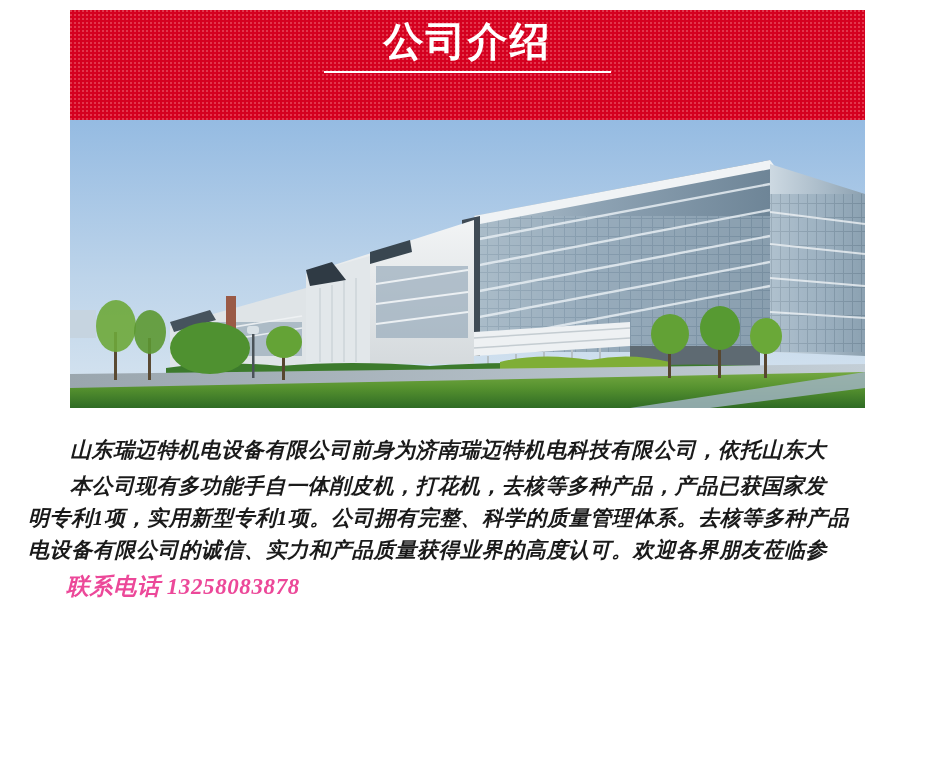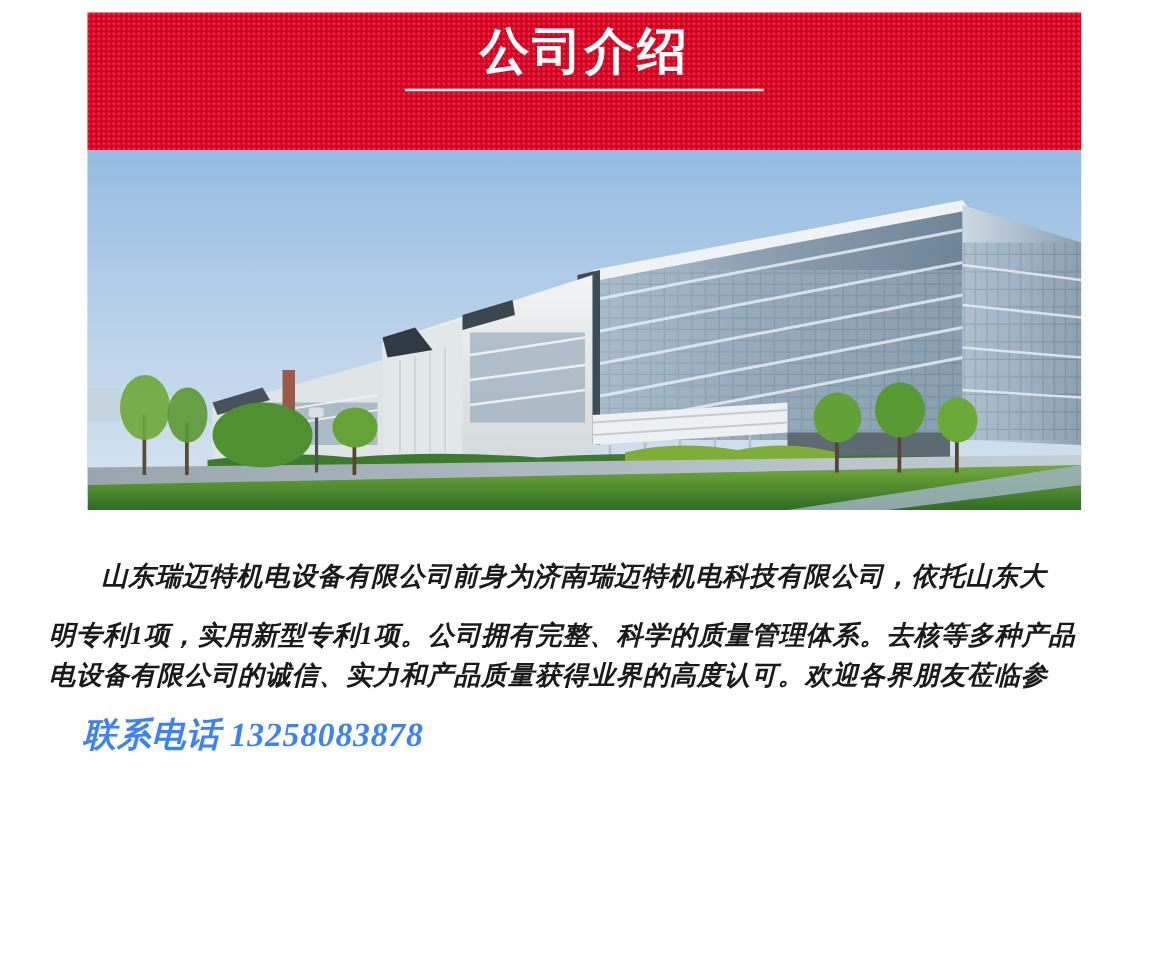--- a/index.html
+++ b/index.html
@@ -76,39 +76,39 @@
   .photo svg { display: block; width: 795px; height: 288px; }
 
   
   .body-copy {
     position: absolute;
     left: 24px;
     top: 430px;
     width: 885px;
   }
   .para {
-    margin: 15px;
+    margin: 4px;
     padding: 0;
   }
   .line {
     font-family: "Liberation Serif", "DejaVu Serif", serif;
     font-size: 21px;
     line-height: 32px;
     color: #1a1a1a;
     white-space: nowrap;
     letter-spacing: 0.6px;
     font-style: italic;
     font-weight: bold;
   }
   .line.indent { padding-left: 42px; }
   .contact {
     font-family: "Liberation Serif", "DejaVu Serif", serif;
-    font-size: 27px;
+    font-size: 23px;
     line-height: 34px;
-    color: #3b82f6;
+    color: #ec4899;
     white-space: nowrap;
     padding-left: 42px;
     font-style: italic;
     font-weight: bold;
     letter-spacing: 0.6px;
   }
 </style>
 </head>
 <body>
 
@@ -267,19 +267,20 @@
       <rect x="182" y="212" width="2.5" height="46" fill="#4a5258"></rect>
       <rect x="177" y="206" width="12" height="8" rx="3" fill="#d9e1e6"></rect>
     </svg>
   </div>
 
   <div class="body-copy">
     <div class="para">
       <div class="line indent">山东瑞迈特机电设备有限公司前身为济南瑞迈特机电科技有限公司，依托山东大</div>
     </div>
     <div class="para">
+      <div class="line indent">本公司现有多功能手自一体削皮机，打花机，去核等多种产品，产品已获国家发</div>
       <div class="line">明专利1项，实用新型专利1项。公司拥有完整、科学的质量管理体系。去核等多种产品</div>
       <div class="line">电设备有限公司的诚信、实力和产品质量获得业界的高度认可。欢迎各界朋友莅临参</div>
     </div>
     <div class="contact">联系电话 13258083878</div>
   </div>
 
 </div>
 
 </body></html>

